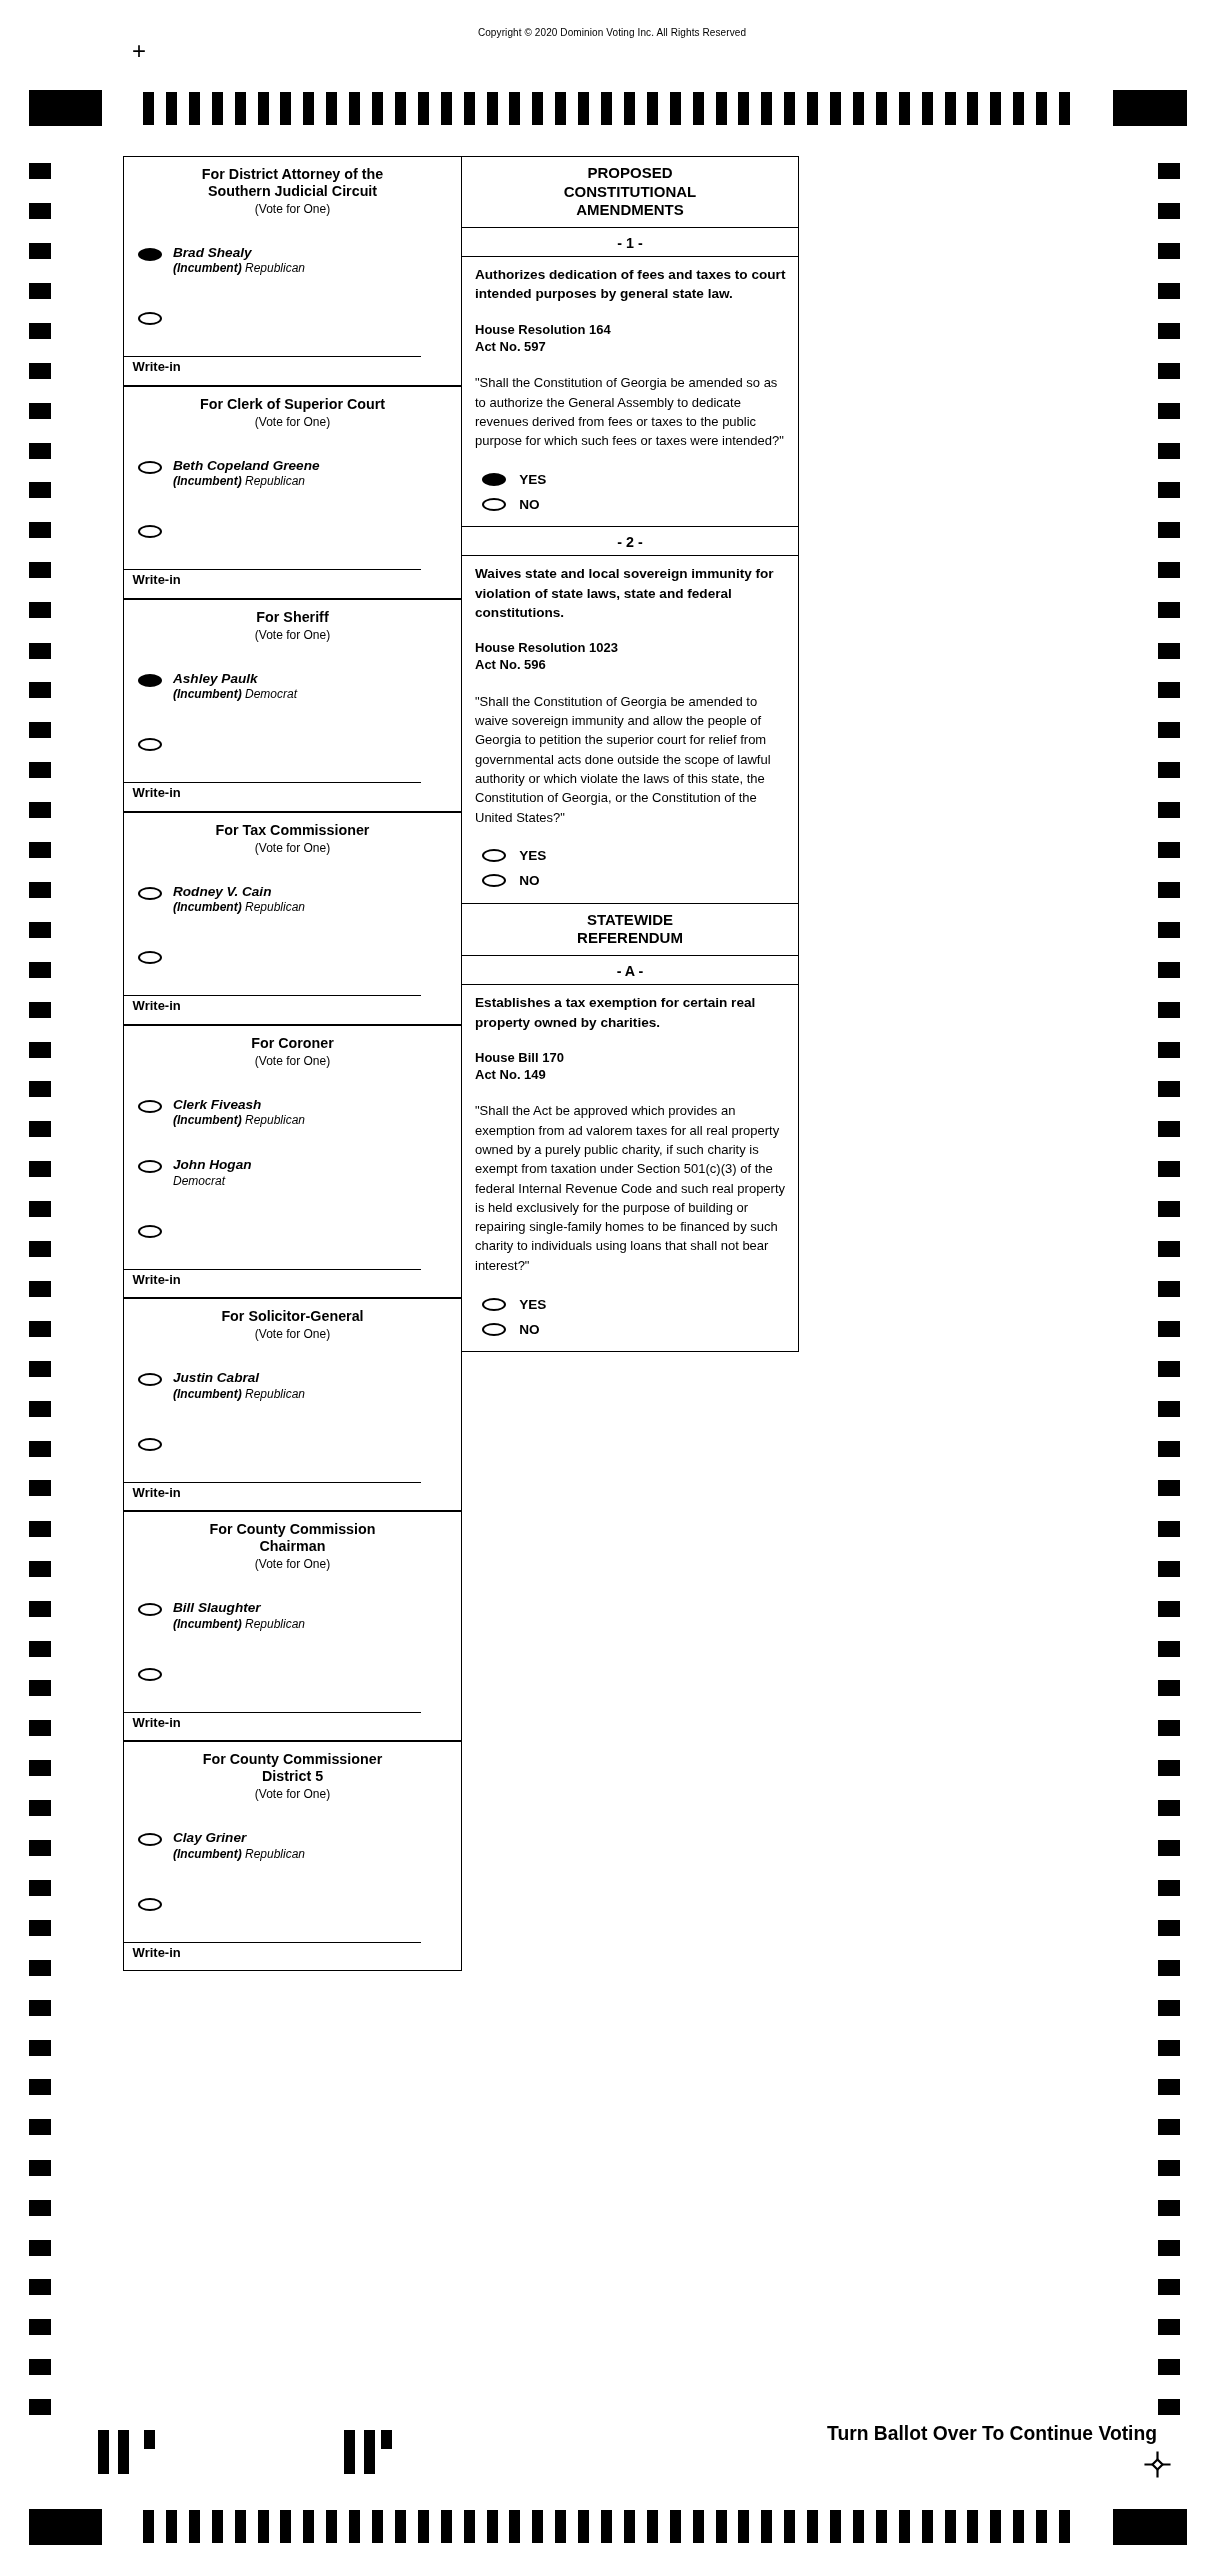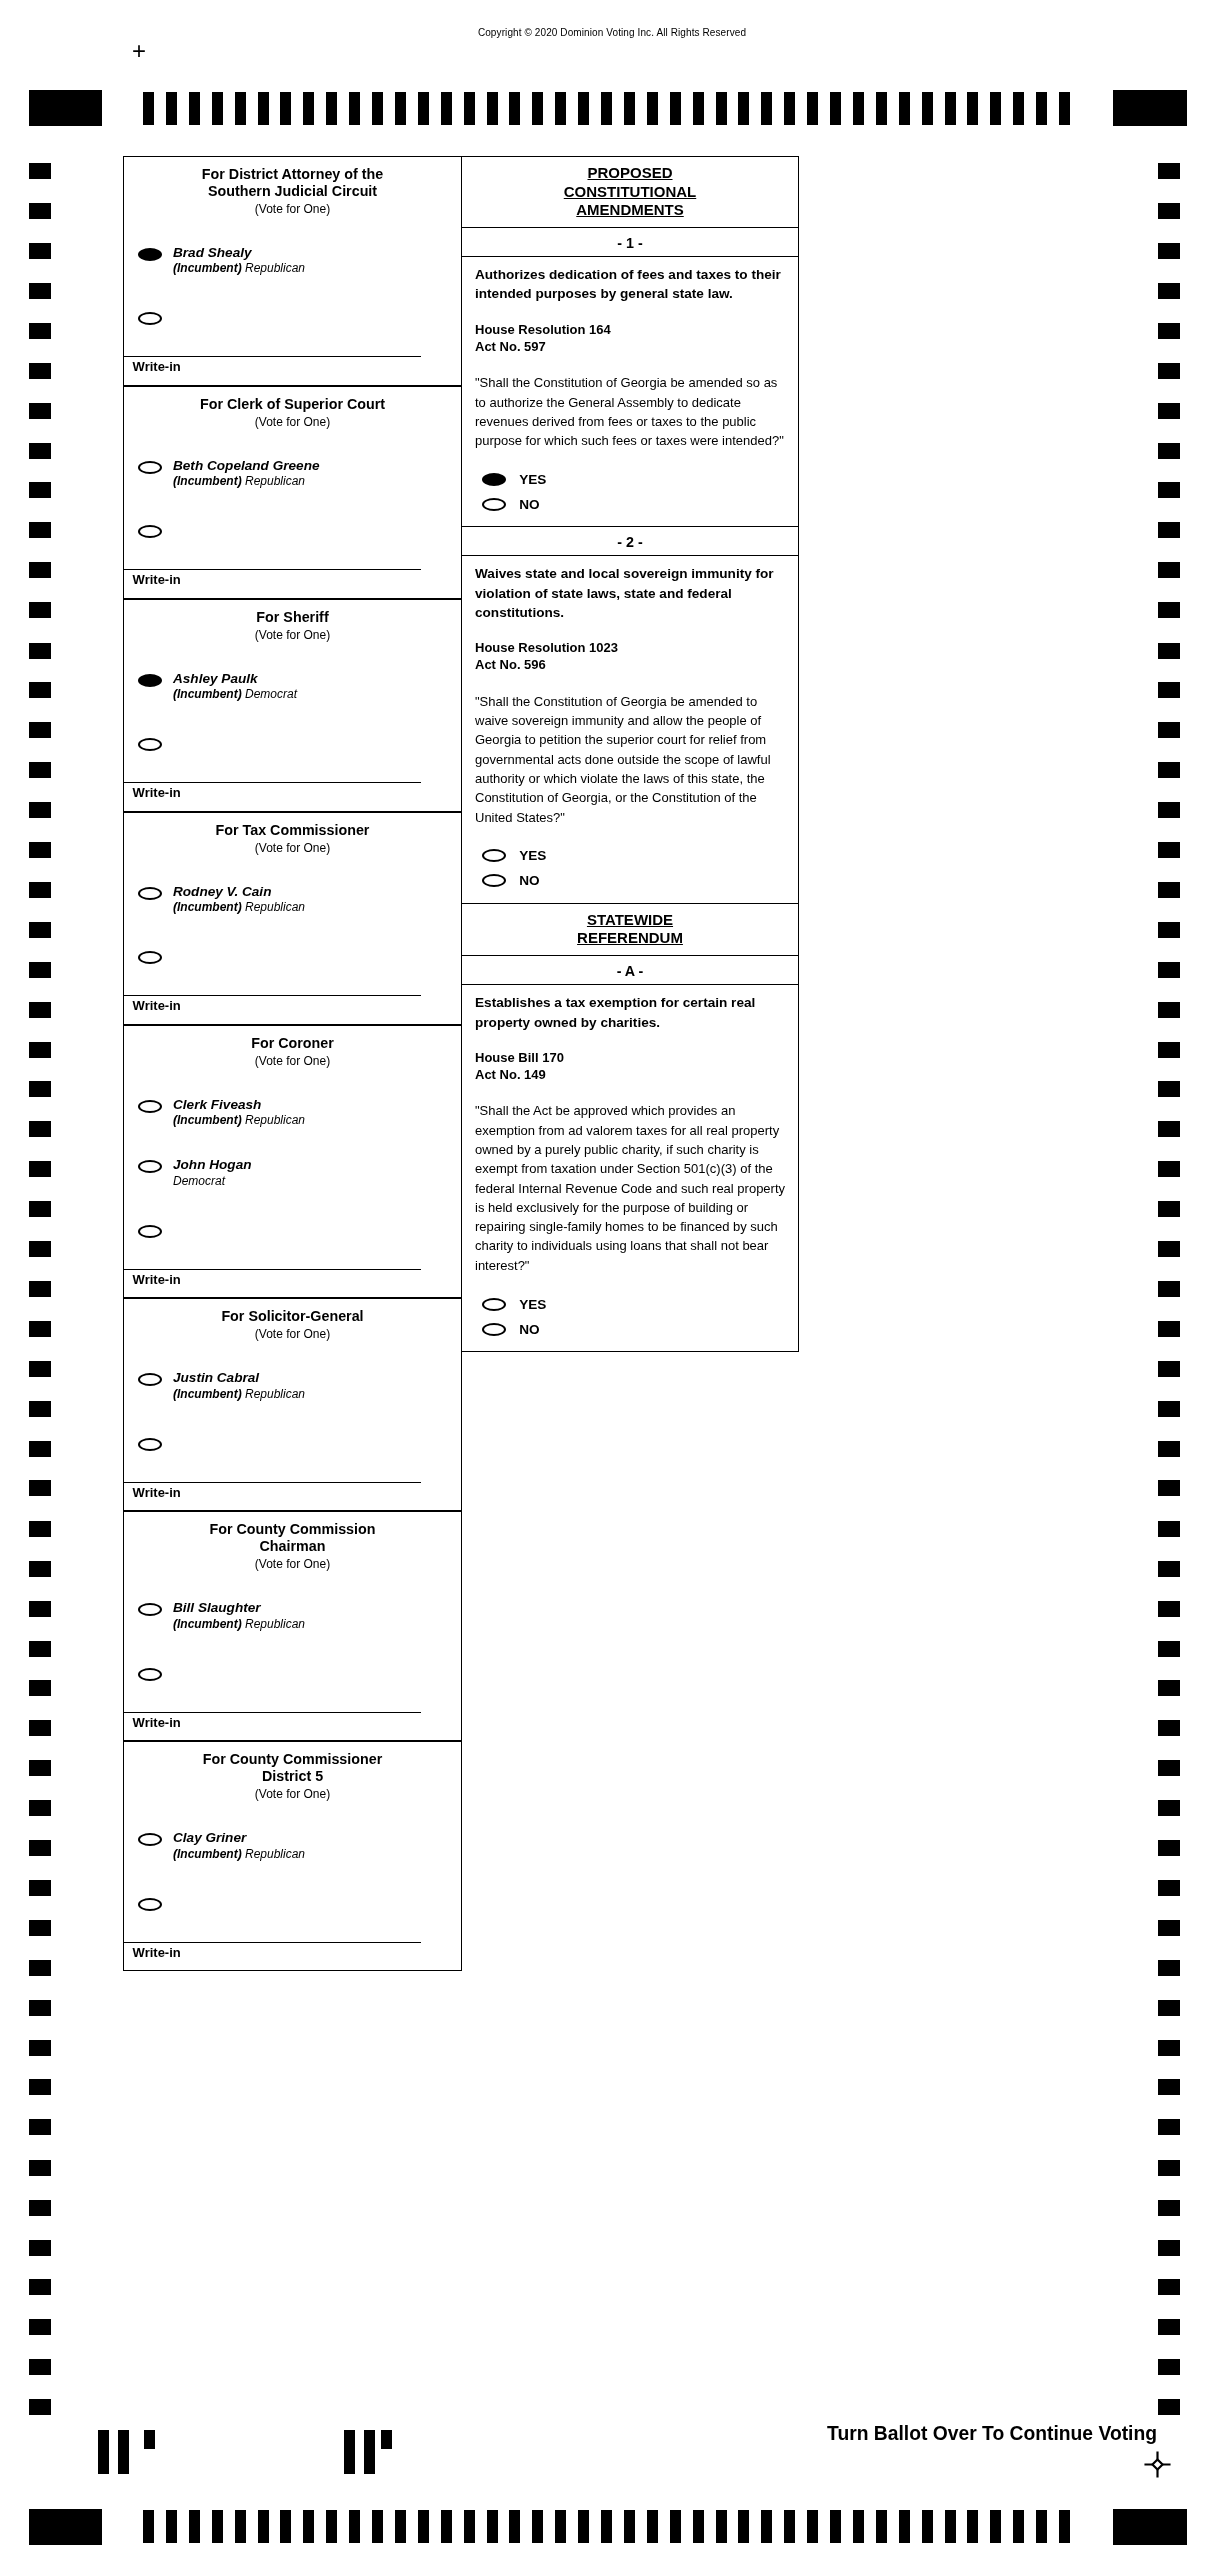--- a/index.html
+++ b/index.html
@@ -30,21 +30,21 @@
   .cname { font-weight:700; font-size:13.6px; line-height:16.5px; }
   .cdetail { font-size:12px; line-height:15px; }
   .cdetail .b { font-weight:700; }
   .blankrow { margin:36px 0 0 14.3px; }
   .write-in { margin-top:29px; }
   .wline { border-top:1.4px solid #000; width:88%; height:0; }
   .wlabel { font-weight:700; font-size:13px; line-height:15.7px; margin:2.1px 0 0 8.6px; }
 
   
   .msection + .msection { border-top:1.4px solid #000; }
-  .section-header { font-weight:700; font-size:15px; line-height:18.6px; text-align:center; padding:7.2px 5.7px; border-bottom:1.4px solid #000;text-decoration:underline; }
+  .section-header { font-weight:700; font-size:15px; line-height:18.6px; text-align:center; padding:7.2px 5.7px; border-bottom:1.4px solid #000; }
   .measure + .measure { border-top:1.4px solid #000; }
   .mnum { font-weight:700; font-size:14.3px; text-align:center; padding:6.4px 0 5px; border-bottom:1.4px solid #000; }
   .mbody { padding:8.6px 11.4px 14.3px 13px; }
   .msummary { font-weight:700; font-size:13.6px; line-height:19.3px; }
   .mrefs { font-size:13px; line-height:17px; margin-top:17px;font-weight:bold; }
   .mquestion { font-size:13px; line-height:19.3px; margin-top:18.6px; }
   .opts { margin-top:21.5px; }
   .opt { display:flex; align-items:center; margin:10px 0 0 7.2px; }
   .opt .olabel { font-weight:700; font-size:13.6px; margin-left:13px; }
 
@@ -450,21 +450,21 @@
   <section class="msection">
     <div class="section-header">
           <div>PROPOSED</div>
           <div>CONSTITUTIONAL</div>
           <div>AMENDMENTS</div>
         </div>
     <div class="measures">
   <div class="measure">
     <div class="mnum">- 1 -</div>
     <div class="mbody">
-      <div class="msummary">Authorizes dedication of fees and taxes to their intended purposes by general state law.</div>
+      <div class="msummary">Authorizes dedication of fees and taxes to court intended purposes by general state law.</div>
       <div class="mrefs">
                 <div>House Resolution 164</div>
                 <div>Act No. 597</div>
               </div>
       <div class="mquestion">"Shall the Constitution of Georgia be amended so as to authorize the General Assembly to dedicate revenues derived from fees or taxes to the public purpose for which such fees or taxes were intended?"</div>
       <div class="opts">
                 <div class="opt">
                   <span class="oval filled"></span>
                   <span class="olabel">YES</span>
                 </div>

